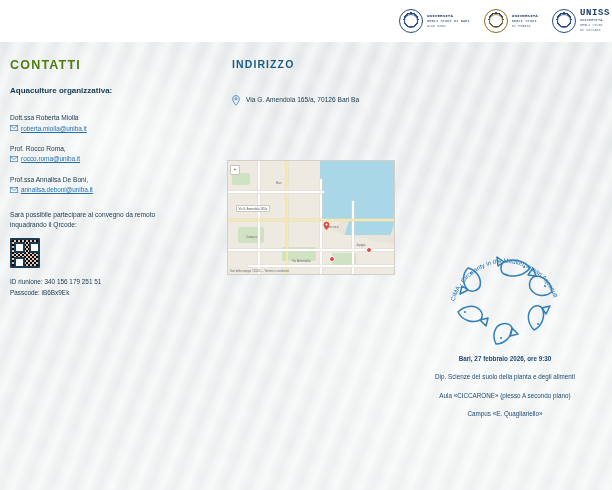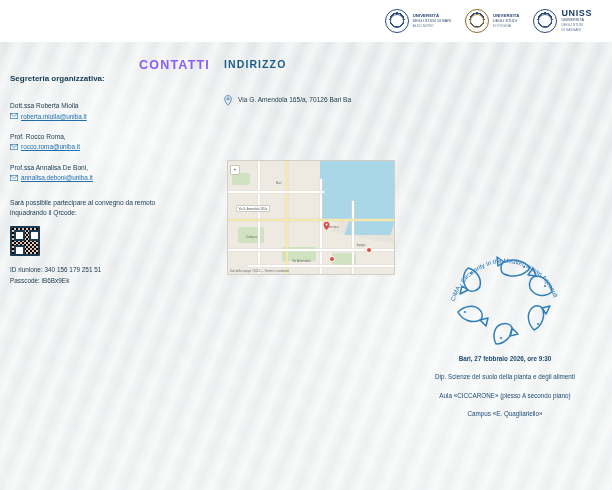--- a/index.html
+++ b/index.html
@@ -59,23 +59,24 @@
 
   
   .top-band {
     position: absolute;
     top: 0; left: 0; right: 0;
     height: 42px;
     background: #ffffff;
     display: flex;
     align-items: center;
     justify-content: flex-end;
-    padding-right: 20px;
+    padding-right: 2px;
     box-sizing: border-box;
     gap: 14px;
+    font-family: Liberation Mono, monospace;
   }
   .uni-logo {
     display: flex;
     align-items: center;
     gap: 4px;
   }
   .uni-seal {
     width: 22px; height: 22px;
     border-radius: 50%;
     border: 1px solid #2b4a7a;
@@ -113,26 +114,25 @@
 
   
   .contacts {
     position: absolute;
     left: 10px;
     top: 58px;
     width: 200px;
     color: #0f3c58;
   }
   .contacts h1 {
-    margin: 0 0 2px 0;
+    margin: 0 0 14px 0;
     font-size: 12.5px;
     letter-spacing: 1.2px;
     font-weight: bold;
-    color: #8b5cf6;
-    text-align: right;
+    color: #4d7c0f;
   }
   .sub-head {
     font-size: 8px;
     font-weight: bold;
     color: #123a52;
     margin-bottom: 18px;
   }
   .person {
     margin-bottom: 11px;
     font-size: 6.6px;
@@ -192,21 +192,21 @@
   .meeting-lines {
     margin-top: 9px;
     font-size: 6.4px;
     color: #17384e;
     line-height: 1.6;
   }
 
   
   .address-col {
     position: absolute;
-    left: 224px;
+    left: 232px;
     top: 58px;
     width: 176px;
     color: #0f3c58;
   }
   .address-col h2 {
     margin: 0 0 26px 0;
     font-size: 10.5px;
     letter-spacing: 1.1px;
     font-weight: bold;
     color: #1a5c86;
@@ -397,21 +397,21 @@
           <div class="l3">DEGLI STUDI</div>
           <div class="l3">DI SASSARI</div>
         </div>
       </div>
     </div>
 
   </div>
 
   <div class="contacts">
     <h1>CONTATTI</h1>
-    <div class="sub-head">Segreteria organizzativa:</div>
+    <div class="sub-head">Aquaculture organizzativa:</div>
 
     <div class="person">
       <span class="name">Dott.ssa Roberta Miolla</span>
       <span class="mail-row">
         <svg class="mail-icon" viewBox="0 0 16 12">
           <rect x="0.6" y="0.6" width="14.8" height="10.8" fill="none" stroke="#1f6fb0" stroke-width="1.2"></rect>
           <path d="M0.6 0.6 L8 7 L15.4 0.6" fill="none" stroke="#1f6fb0" stroke-width="1.2"></path>
         </svg>
         <a class="mail-link" href="#">roberta.miolla@uniba.it</a>
       </span>

